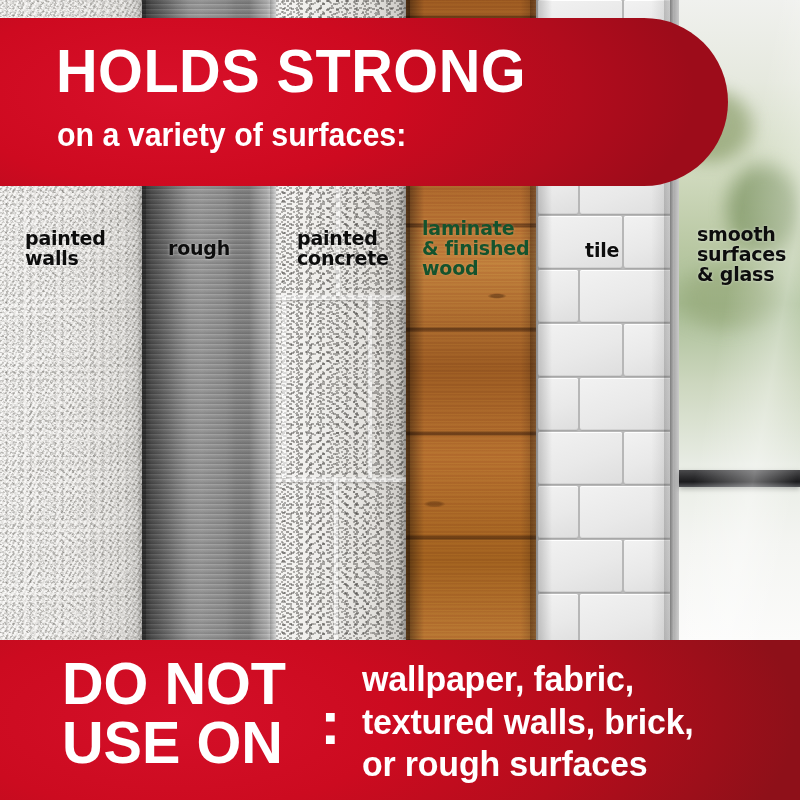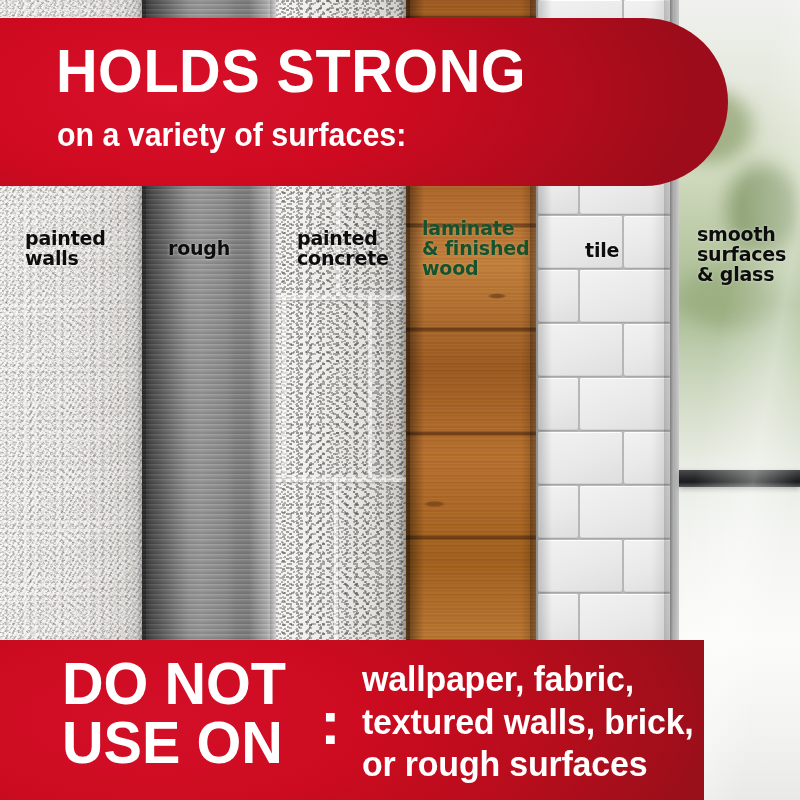--- a/index.html
+++ b/index.html
@@ -172,21 +172,21 @@
   }
   .banner-top .t2{
     position:absolute;left:97px;top:100px;
     color:#fff;font-family:"Liberation Sans",sans-serif;
     font-weight:bold;font-size:33px;line-height:1;
     letter-spacing:0px;transform:scaleX(.92);transform-origin:left center;
     white-space:nowrap;
   }
 
   .banner-bottom{
-    position:absolute;left:0;top:640px;width:704px;height:160px;
+    position:absolute;left:0;top:640px;width:800px;height:160px;
     background:
       radial-gradient(ellipse 620px 260px at 22% 50%, #d40f28 0%, #cc0b20 35%, #b50d1c 66%, #9c0f1a 88%, #8e1019 100%);
   }
   .banner-bottom .dn{
     position:absolute;left:62px;top:14px;
     color:#fff;font-family:"Liberation Sans",sans-serif;
     font-weight:bold;font-size:60px;line-height:.99;
     letter-spacing:0px;transform:scaleX(.96);transform-origin:left top;
     white-space:pre-line;
   }

